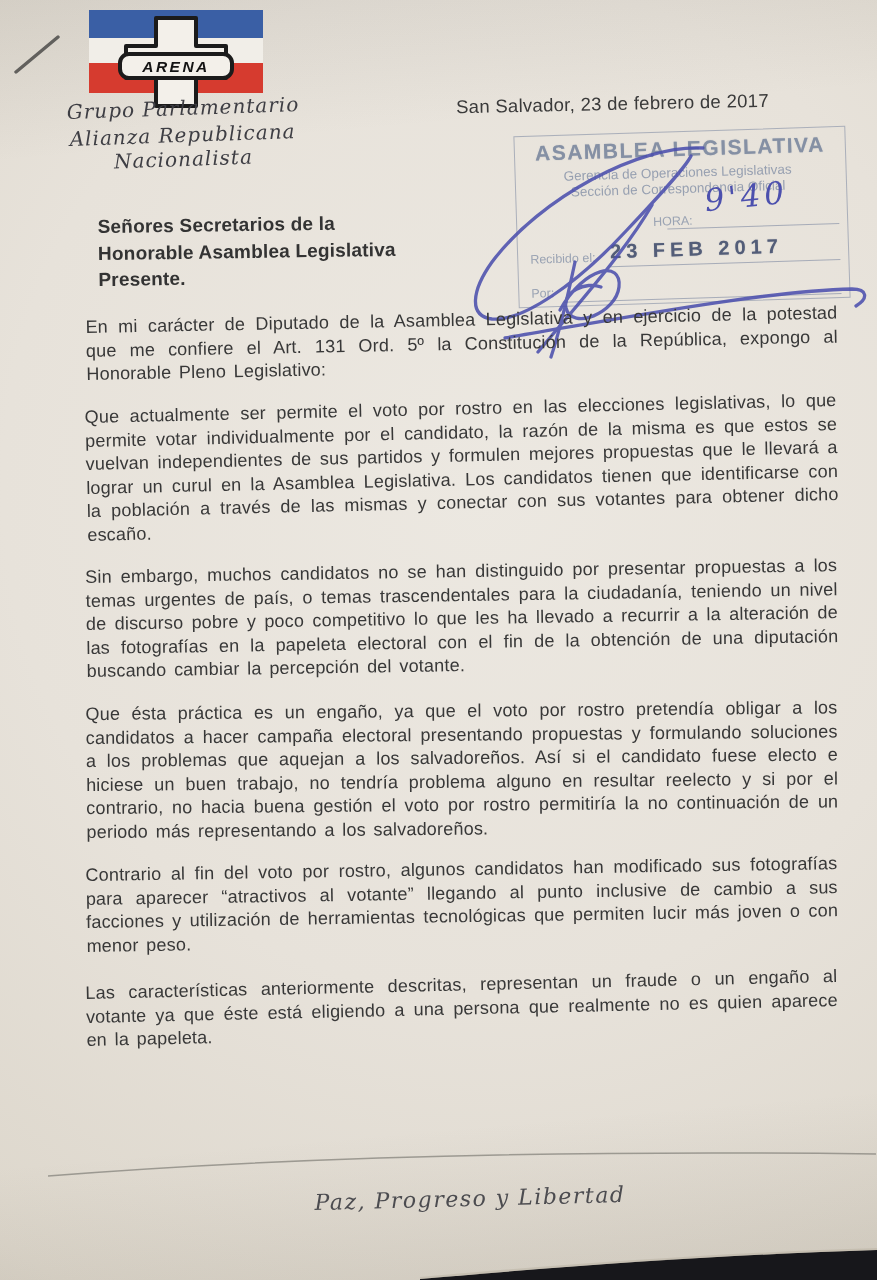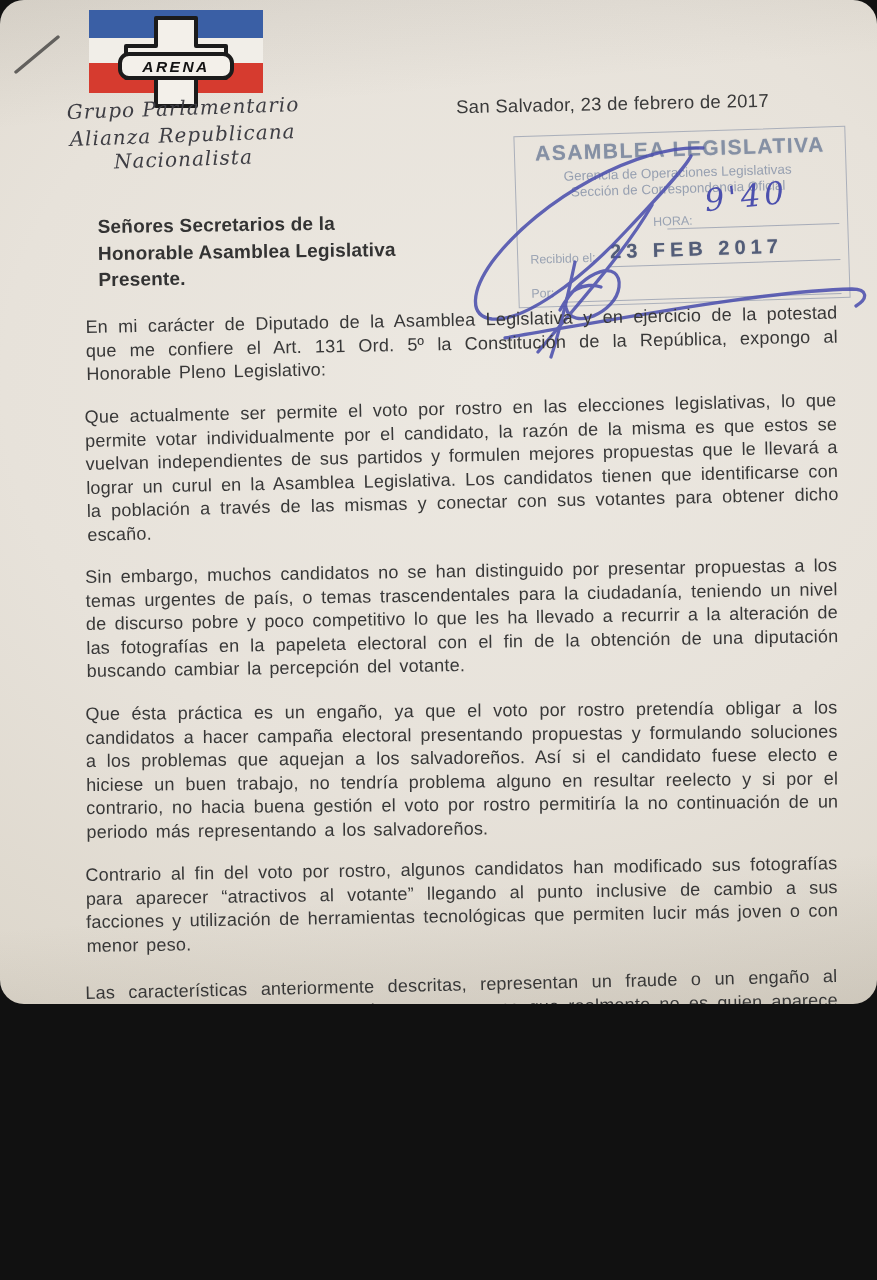--- a/index.html
+++ b/index.html
@@ -2,24 +2,23 @@
 <html><head>
 <meta charset="utf-8">
 <style>
   html,body{margin:0;padding:0;}
   body{
     width:877px;height:1280px;overflow:hidden;
     font-family:"Liberation Sans",sans-serif;
     background:#111;
   }
   #photo{
-    position:relative;width:877px;height:1004px;overflow:hidden;
+    position:relative;width:877px;height:1280px;overflow:hidden;
     background:
       radial-gradient(130% 95% at 55% 38%, #ece8e1 0%, #e7e2da 42%, #ddd7cc 75%, #cdc6b9 100%);
-    border-radius: 24px;
   }
   
   #photo::before{
     content:"";position:absolute;inset:0;pointer-events:none;
     background:linear-gradient(175deg, rgba(90,85,75,.10) 0%, rgba(0,0,0,0) 12%, rgba(0,0,0,0) 86%, rgba(90,80,60,.12) 100%);
   }
   .abs{position:absolute;}
 
   
   #arena-logo{left:88px;top:8px;}

